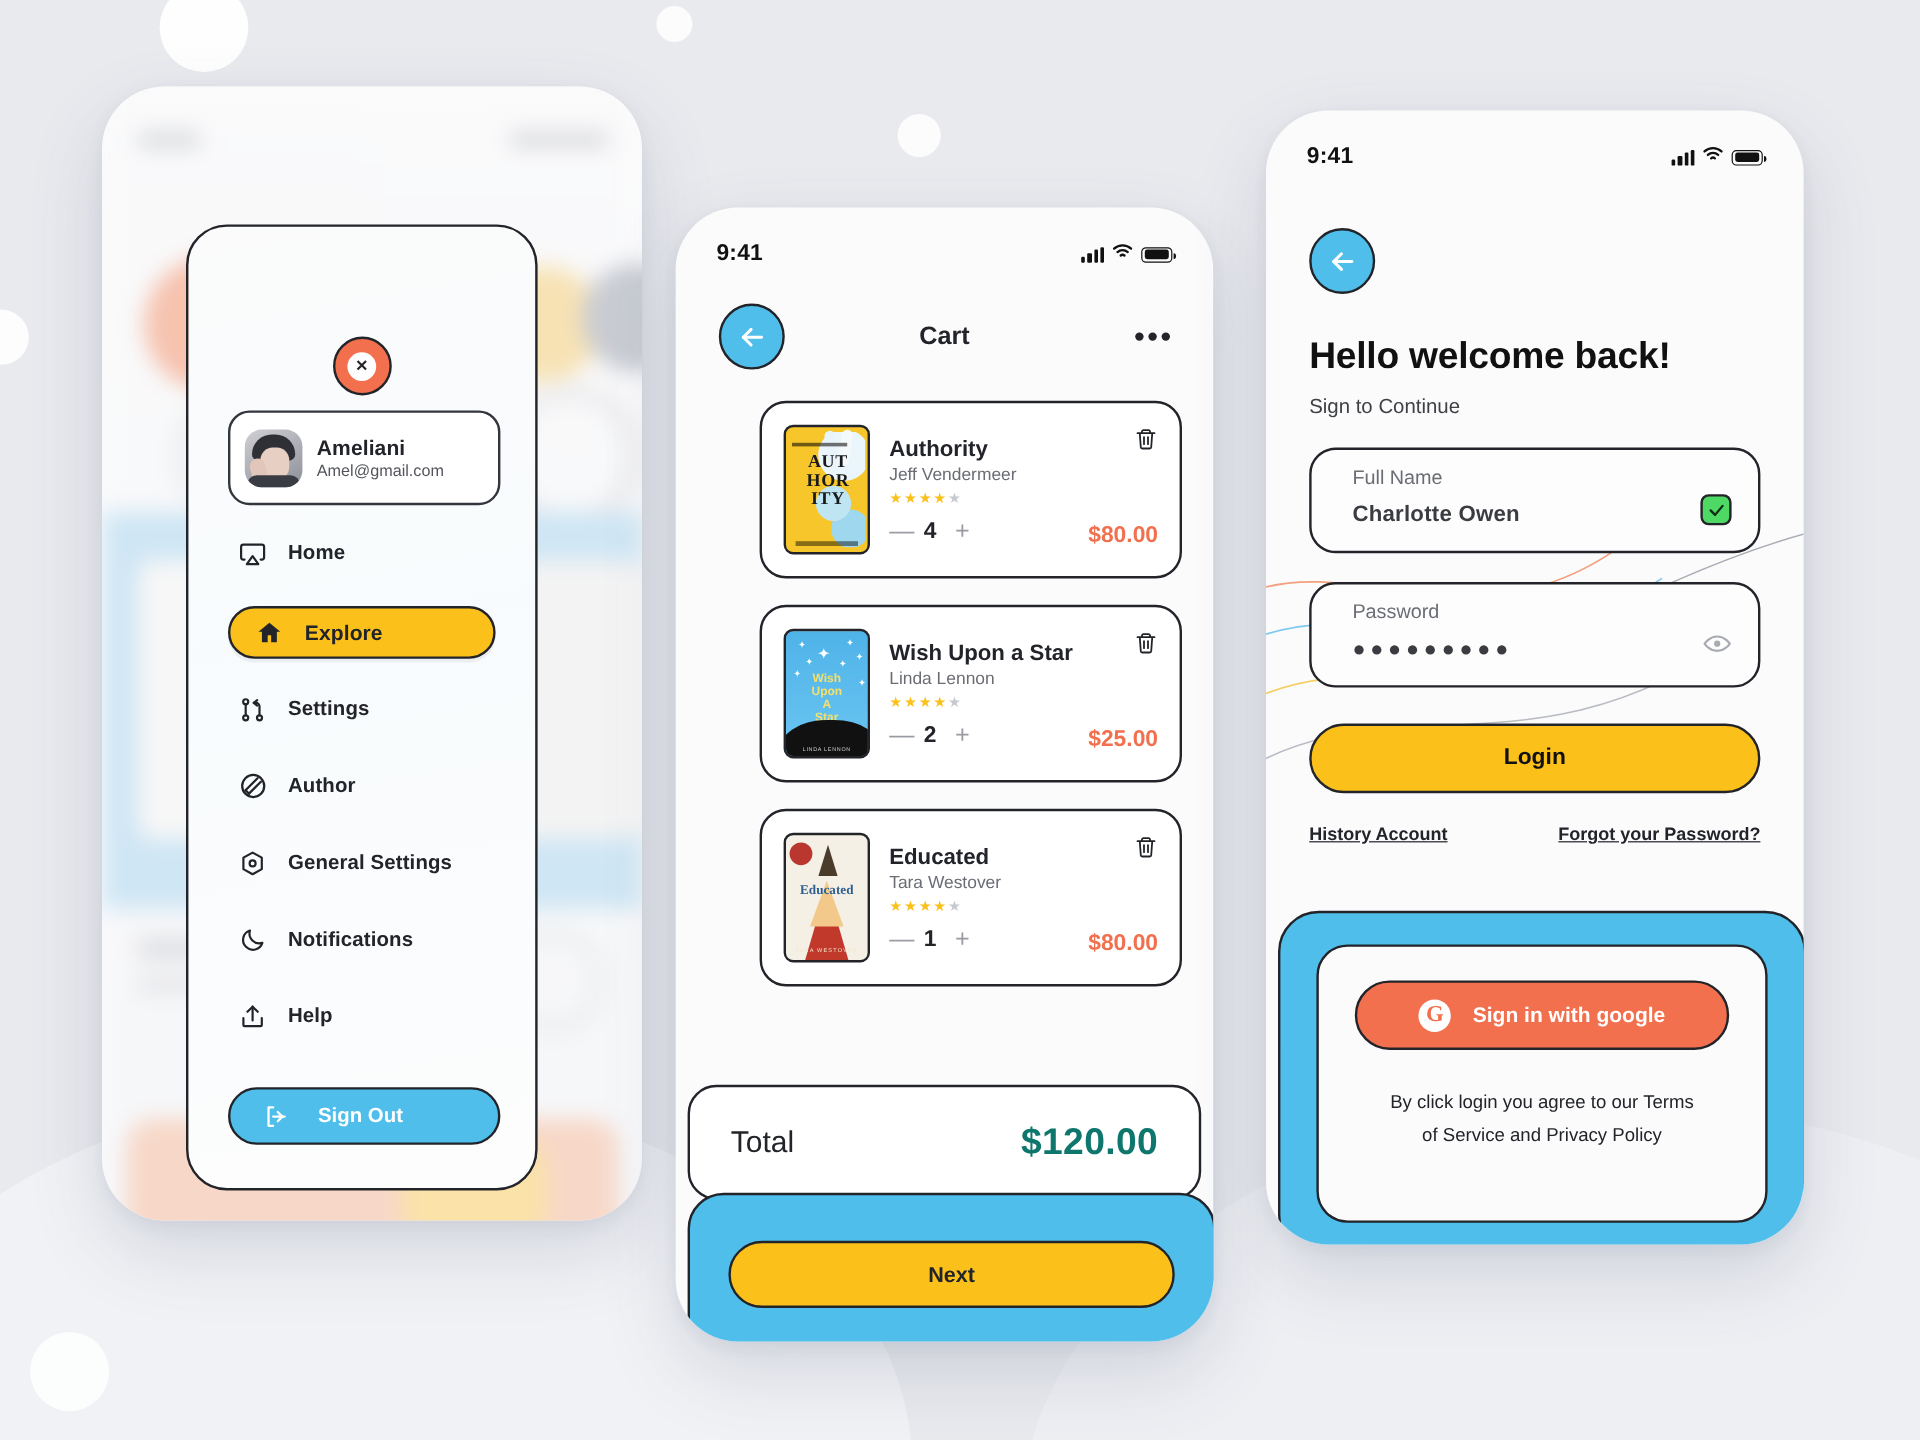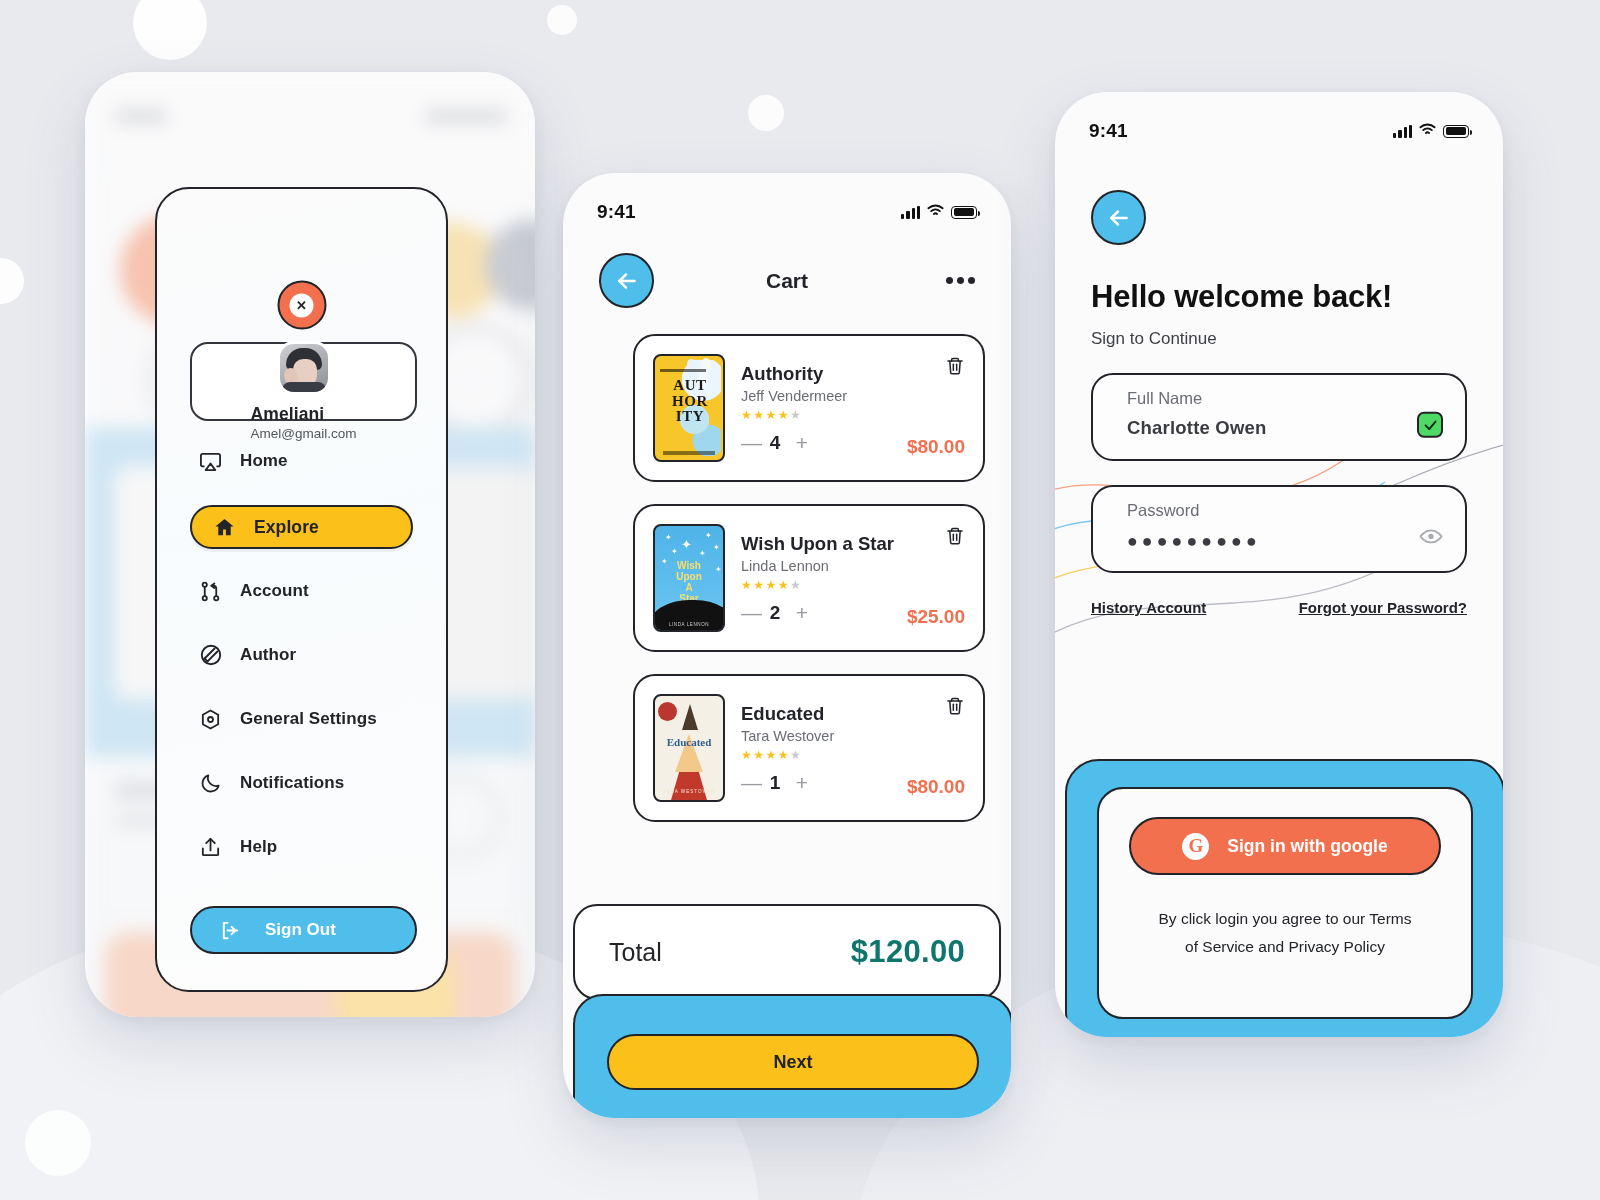--- a/index.html
+++ b/index.html
@@ -77,21 +77,21 @@
   }
   .drawer-close .inner {
     width: 24px; height: 24px; border-radius: 50%; background: #fff;
     display:flex; align-items:center; justify-content:center;
     font-size: 13px; font-weight: 700; color: #22242a; line-height: 1;
   }
 
   .profile-card {
     position: absolute; left: 33px; top: 153px; width: 227px; height: 79px;
     background: #fff; border: 2px solid #33363d; border-radius: 18px;
-    display: flex; align-items: center; padding: 0 12px; gap: 12px; flex-direction: column;
+    display: flex; align-items: center; padding: 0 12px; gap: 12px;
   }
   .avatar {
     width: 48px; height: 48px; border-radius: 14px; overflow:hidden; flex:none;
     background: linear-gradient(150deg,#cfcfd4,#8d8f98);
     position: relative; box-shadow: 0 0 0 3px #fff;
   }
   .avatar .hair { position:absolute; left:6px; top:4px; width:36px; height:22px; border-radius:18px 18px 6px 6px; background:#2e3036; }
   .avatar .face { position:absolute; left:13px; top:15px; width:24px; height:28px; border-radius:12px 12px 14px 14px; background:#e8cfc4; }
   .avatar .hand { position:absolute; left:5px; top:24px; width:13px; height:20px; border-radius:7px; background:#e3c6ba; transform:rotate(-14deg); }
   .avatar .body { position:absolute; left:2px; bottom:-2px; width:44px; height:12px; background:#3a3c43; border-radius:8px 8px 0 0; }
@@ -347,21 +347,21 @@
         <span class="mi-icon">
           <svg width="23" height="23" viewBox="0 0 24 24" fill="none" stroke="#22242a" stroke-width="1.9" stroke-linecap="round" stroke-linejoin="round">
             <circle cx="6" cy="5" r="2.2"></circle>
               <circle cx="6" cy="19" r="2.2"></circle>
               <circle cx="18" cy="19" r="2.2"></circle>
             <path d="M6 7.2v9.6"></path>
               <path d="M18 16.8V9a3 3 0 0 0-3-3h-2"></path>
               <path d="M16 3.6 13 6l3 2.4"></path>
           </svg>
         </span>
-        <span class="label">Account</span>
+        <span class="label">Settings</span>
       </div>
 
       <div class="menu-item">
         <span class="mi-icon">
           <svg width="24" height="24" viewBox="0 0 24 24" fill="none" stroke="#22242a" stroke-width="1.9" stroke-linecap="round" stroke-linejoin="round">
             <circle cx="12" cy="12" r="9.2"></circle>
             <path d="M5.6 15.5 15.6 5.5"></path>
               <path d="M8.5 18.4 18.4 8.5"></path>
               <path d="M5.6 15.5 8.5 18.4"></path>
           </svg>
@@ -644,20 +644,21 @@
       <div class="field-label">Password</div>
       <div class="field-dots">●●●●●●●●●</div>
       <span class="eye">
         <svg width="24" height="17" viewBox="0 0 24 17" fill="none" stroke="#a9abb2" stroke-width="1.8" stroke-linecap="round" stroke-linejoin="round">
           <path d="M1.5 8.5S5.2 2.5 12 2.5s10.5 6 10.5 6-3.7 6-10.5 6S1.5 8.5 1.5 8.5z"></path>
           <circle cx="12" cy="8.5" r="2.6" fill="#a9abb2" stroke="none"></circle>
         </svg>
       </span>
     </div>
 
+    <div class="login-btn">Login</div>
 
     <div class="login-links">
       <a href="#">History Account</a>
       <a href="#">Forgot your Password?</a>
     </div>
   </div>
 
   <div class="blue-panel">
     <div class="white-panel">
       <div class="google-btn">

